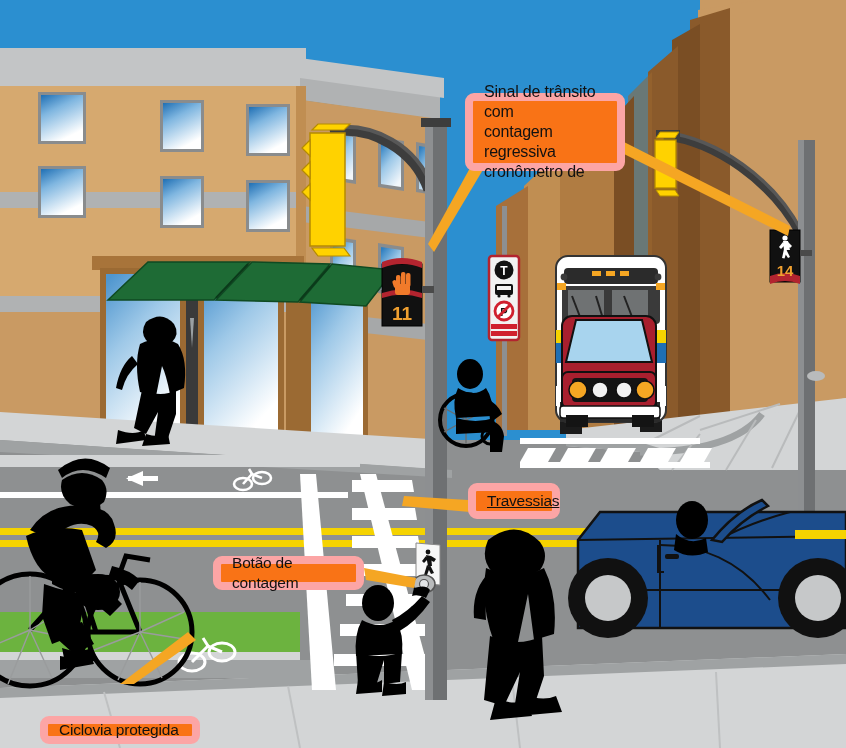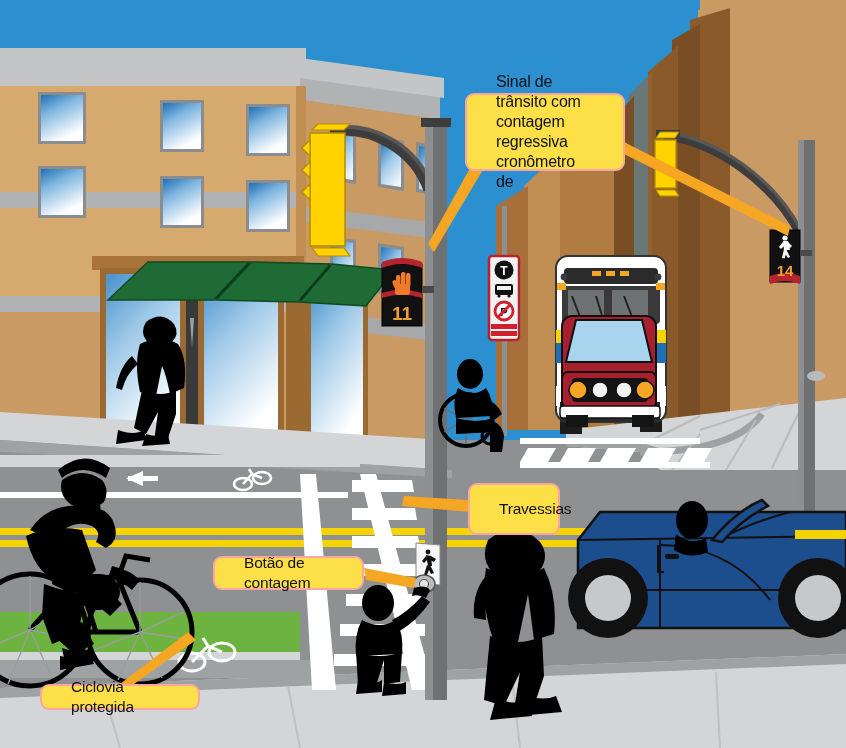--- a/index.html
+++ b/index.html
@@ -1,27 +1,27 @@
 <!DOCTYPE html>
 <html><head>
 <meta charset="utf-8">
 <style>
   html,body{margin:0;padding:0;background:#fff;}
   #scene{position:relative;width:846px;height:748px;overflow:hidden;
          font-family:"Liberation Sans",sans-serif;background:#2b8fd0;}
   #scene svg{position:absolute;left:0;top:0;}
-  .callout{position:absolute;background:#fde047;border:2px solid #fca5a5;border-radius:9px;
+  .callout{position:absolute;background:#f97316;border:8px solid #fca5a5;border-radius:9px;
            box-sizing:border-box;color:#111;display:flex;align-items:center;
-           padding:6px 29px;line-height:1.26;letter-spacing:-0.2px;}
+           padding:6px 11px;line-height:1.26;letter-spacing:-0.2px;}
   .callout.big{font-size:16px;align-items:flex-start;flex-direction:column;justify-content:center;}
   .callout.small{font-size:15.5px;}
   #c-signal{left:465px;top:93px;width:160px;height:78px;}
-  #c-cross{left:468px;top:483px;width:92px;height:52px;}
+  #c-cross{left:468px;top:483px;width:92px;height:36px;text-decoration:underline;}
   #c-button{left:213px;top:556px;width:151px;height:34px;}
-  #c-bike{left:40px;top:684px;width:160px;height:26px;}
+  #c-bike{left:40px;top:716px;width:160px;height:26px;}
   .sigtxt span{display:block;}
 </style>
 </head>
 <body>
 
 <div id="scene">
 
 <svg width="846" height="748" viewBox="0 0 846 748">
   <defs>
     <linearGradient id="winG" x1="0" y1="0" x2="0.45" y2="1">

